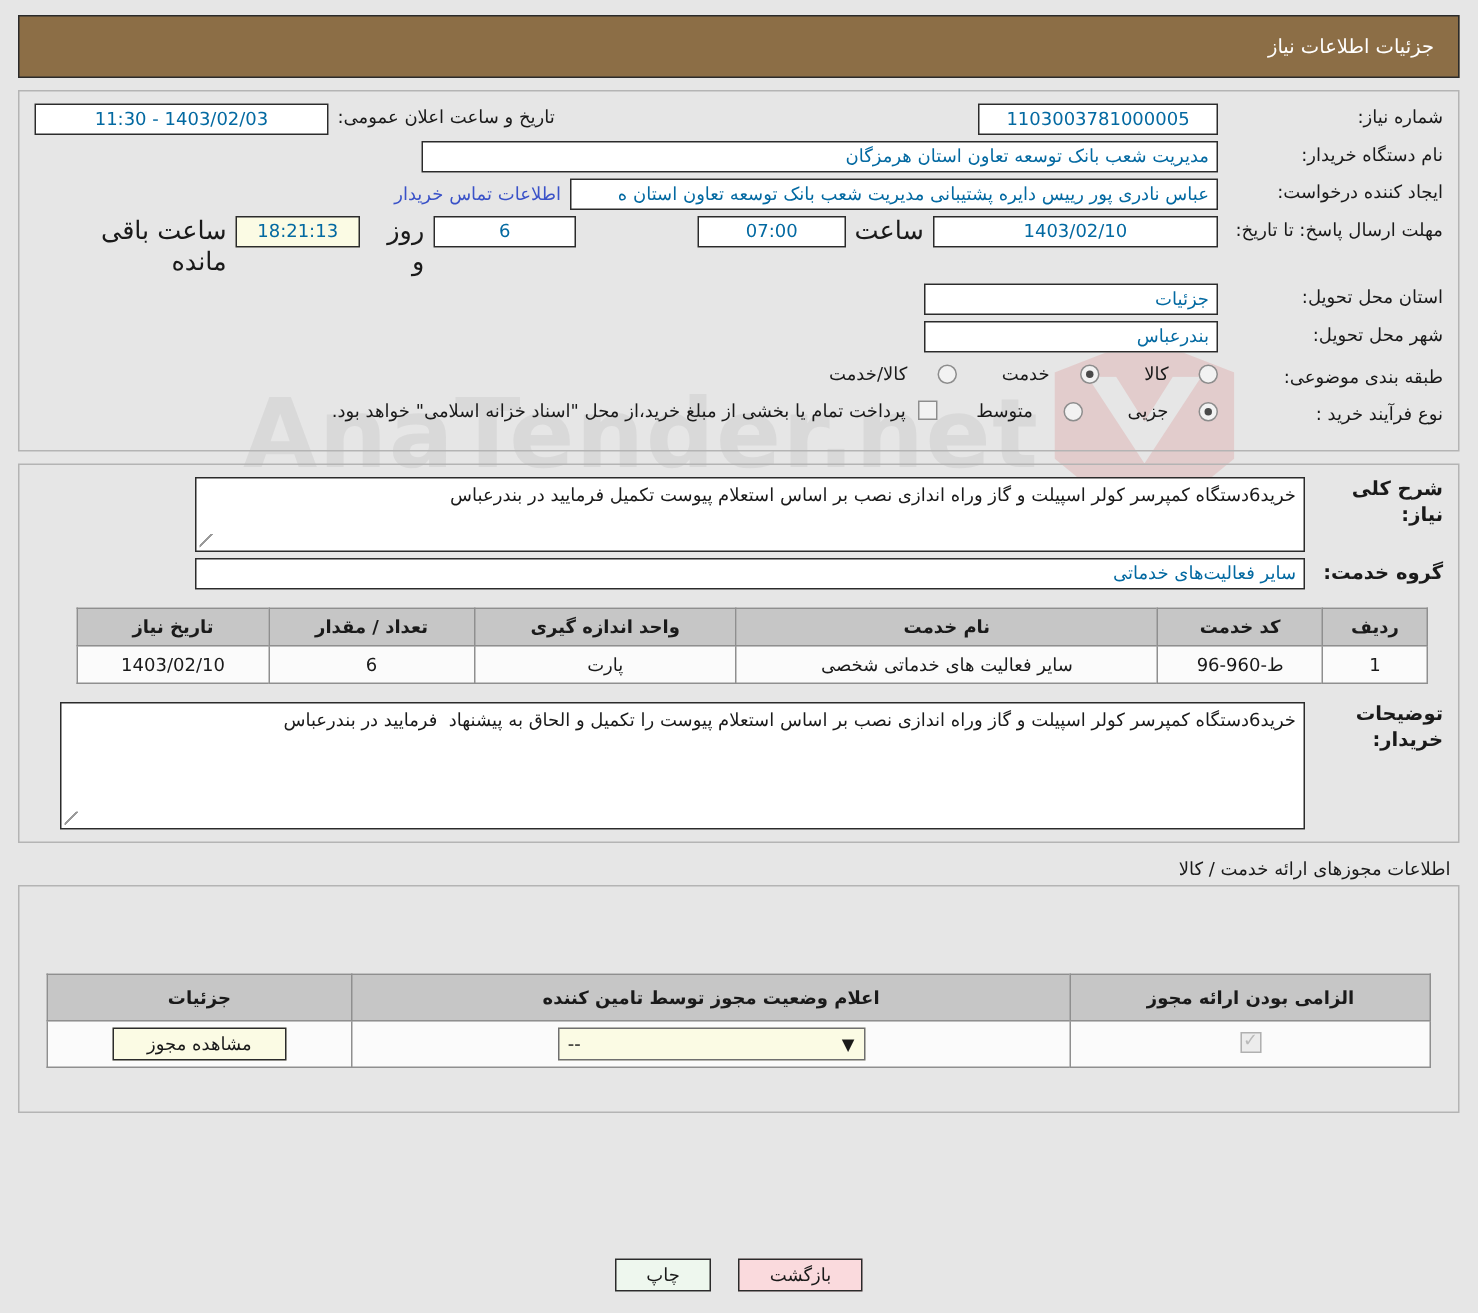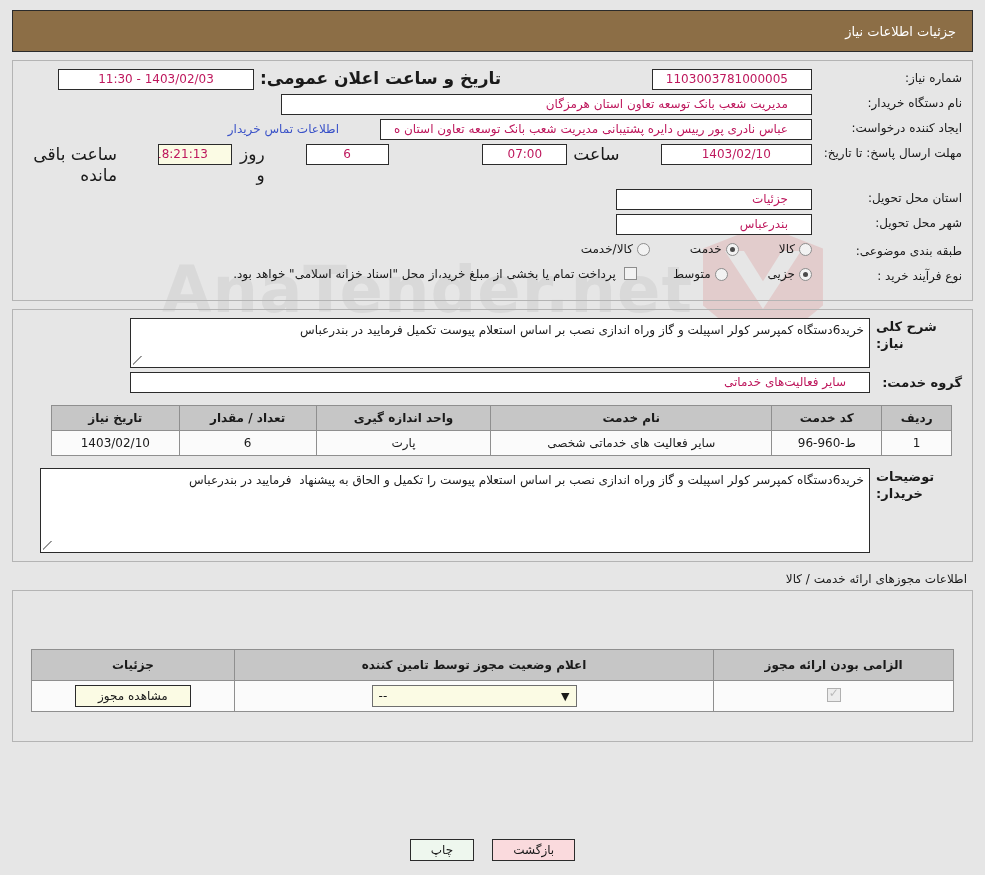--- a/index.html
+++ b/index.html
@@ -73,25 +73,25 @@
   .lbl {
     width: 150px; flex: 0 0 150px;
     text-align: right; padding-left: 8px;
     font-size: 12px; color: #1a1a1a;
     line-height: 18px;
   }
   .fld {
     border: 1px solid #2b2b2b;
     background: #ffffff;
     height: 21px; line-height: 19px;
-    padding: 0 23px;
+    padding: 0 5px;
     font-size: 12px;
     text-align: center;
-    color: #be185d;
-    overflow: hidden; white-space: nowrap; margin-left: 35px;
+    color: #0369a1;
+    overflow: hidden; white-space: nowrap;
   }
   .fld.rt { text-align: right; }
   .fld.yellow { background: #fbfbe4; }
 
   .w-needno { width: 160px; }
   .w-org    { width: 531px; }
   .w-creator{ width: 432px; }
   .w-date   { width: 196px; }
   .w-time   { width: 101px; }
   .w-days   { width: 98px; }
@@ -103,27 +103,27 @@
   .inline-lbl { font-size: 17px; padding: 0 6px; line-height: 21px; }
   .link {
     color: #3a52c8; font-size: 12px; line-height: 21px;
     padding-right: 6px; text-decoration: none; cursor: pointer;
   }
 
   
   .spacer-flex { flex: 1 1 auto; }
 
   .right-label {
-    font-size: 17px; line-height: 19px; text-align: right;
-    padding-left: 6px; white-space: nowrap; font-weight: bold;
+    font-size: 12px; line-height: 19px; text-align: right;
+    padding-left: 6px; white-space: nowrap;
   }
 
   
   .radio-group { display: flex; align-items: center; gap: 4px; }
-  .radio-item { display: flex; align-items: center; gap: 4px; margin-left: 36px; }
+  .radio-item { display: flex; align-items: center; gap: 20px; margin-left: 26px; }
   .radio {
     width: 13px; height: 13px; border-radius: 50%;
     border: 1px solid #8d8d8d; background: #f2f2f2;
     display: inline-block; position: relative; flex: 0 0 13px;
   }
   .radio.on::after {
     content: ""; position: absolute; left: 3px; top: 3px;
     width: 5px; height: 5px; border-radius: 50%; background: #4a4a4a;
   }
   .radio-label { font-size: 12px; }
@@ -132,21 +132,21 @@
     width: 13px; height: 13px; border: 1px solid #8d8d8d;
     background: #f2f2f2; display: inline-block; position: relative;
     flex: 0 0 13px;
   }
   .note-text { font-size: 12px; padding-right: 8px; }
 
   
   .desc-row { display: flex; align-items: flex-start; }
   .desc-label {
     font-weight: bold; font-size: 13px;
-    width: 92px; flex: 0 0 92px; text-align: left;
+    width: 92px; flex: 0 0 92px; text-align: right;
     padding-left: 6px; line-height: 17px;
   }
   .ta {
     border: 1px solid #2b2b2b; background: #ffffff;
     font-size: 12px; padding: 3px 5px 3px 5px;
     text-align: right; line-height: 17px;
     position: relative; color: #1a1a1a;
     white-space: pre-wrap; word-break: break-word;
     overflow: hidden;
   }

